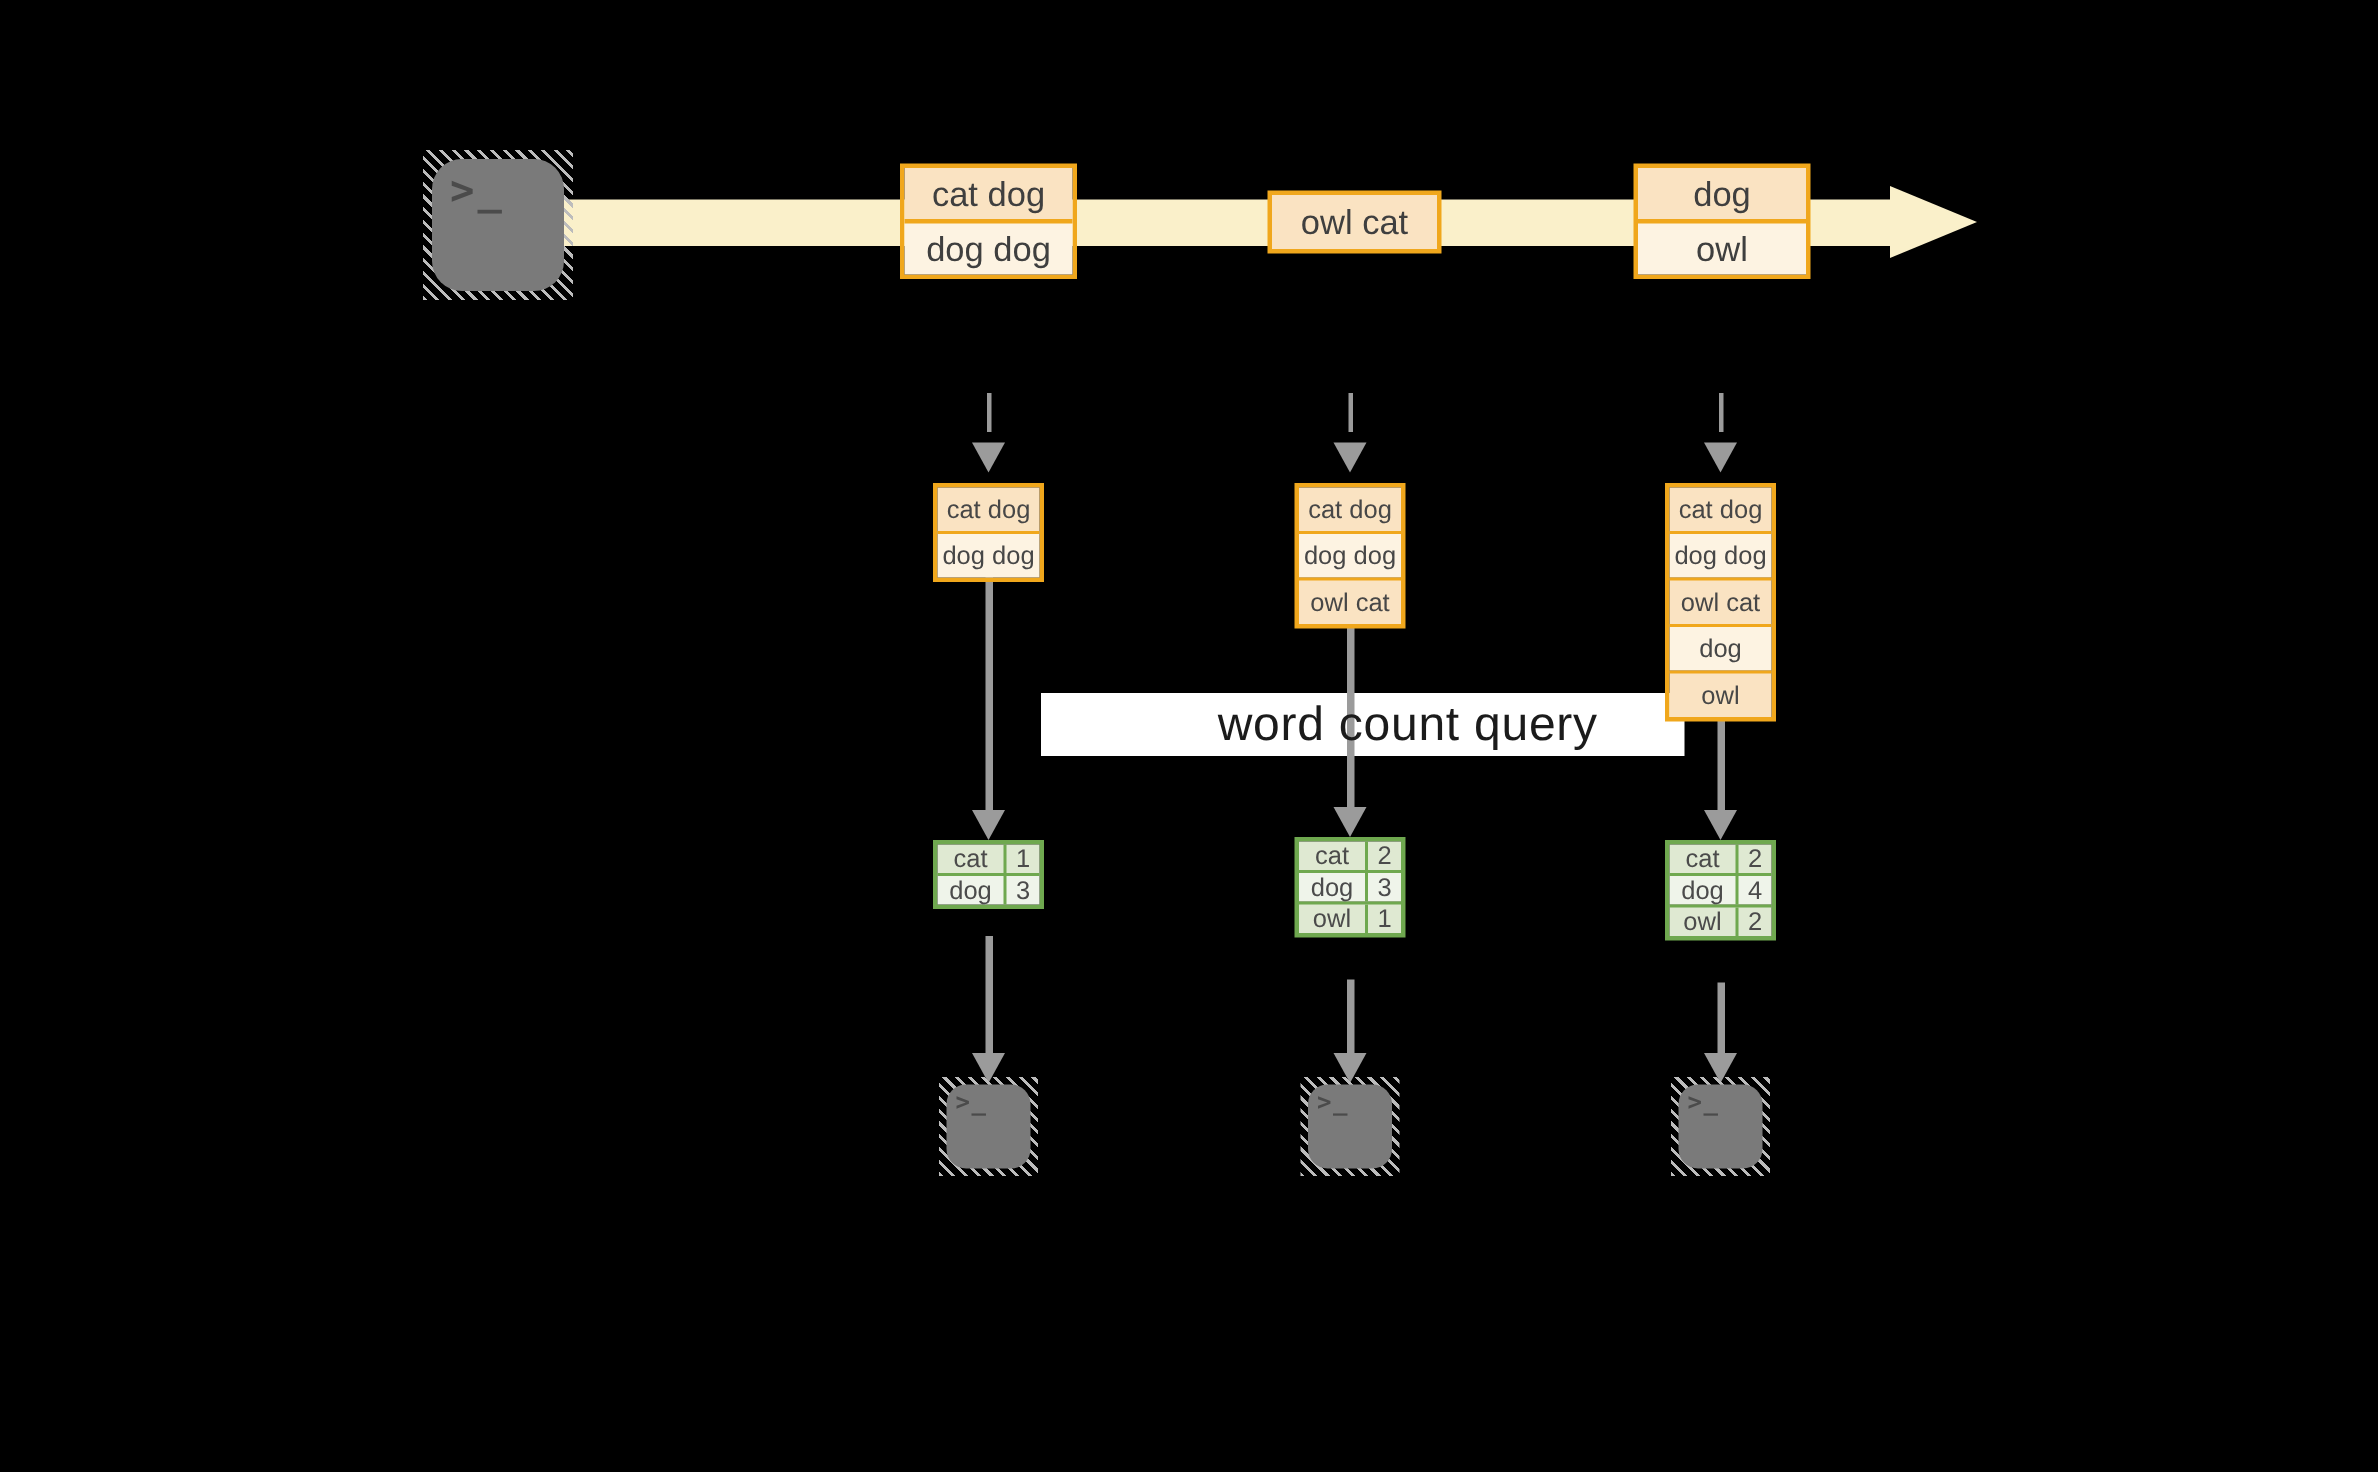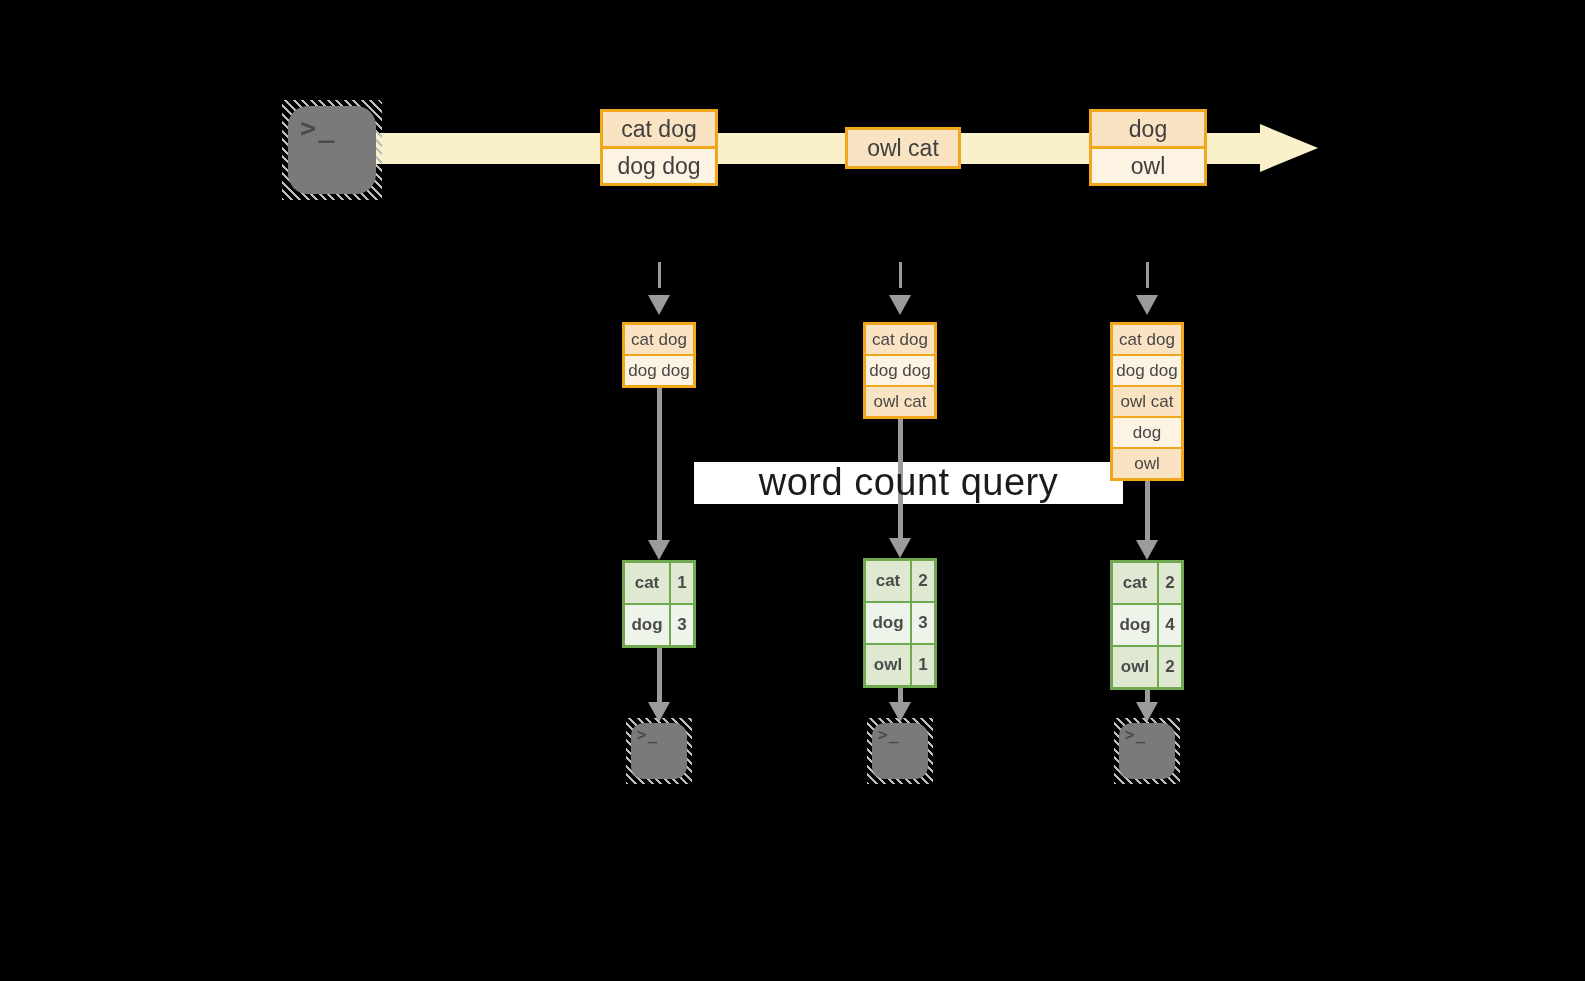--- a/index.html
+++ b/index.html
@@ -30,38 +30,38 @@
   .ev-row{display:flex;align-items:center;justify-content:center;
     font-size:23px;color:#3f3f3f;}
   .ev-box .ev-row + .ev-row{border-top:3px solid;}
   
   .stack-box{position:absolute;box-sizing:border-box;border:3px solid;z-index:4;}
   .stack-row{height:29px;display:flex;align-items:center;justify-content:center;
     font-size:17px;color:#474747;}
   .stack-box .stack-row + .stack-row{border-top:2px solid;}
   
   .wc-table{position:absolute;box-sizing:border-box;border:3px solid;z-index:4;}
-  .wc-row{display:flex;height:40px;font-weight:bold;}
+  .wc-row{display:flex;height:19px;}
   .wc-table .wc-row + .wc-row{border-top:2px solid;}
   .wc-name{width:44px;display:flex;align-items:center;justify-content:center;
     font-size:17px;color:#4b4b4b;border-right:2px solid;}
   .wc-count{flex:1;display:flex;align-items:center;justify-content:center;
     font-size:17px;color:#4b4b4b;}
   
   .vline{position:absolute;width:5px;z-index:2;}
   .dash{position:absolute;width:3px;height:26px;z-index:2;}
   .arrow-down{position:absolute;width:0;height:0;z-index:2;
     border-left:11px solid transparent;border-right:11px solid transparent;
     border-top:20px solid;}
   
   .query-bg{position:absolute;left:694px;top:462px;width:429px;height:42px;
     background:#ffffff;z-index:1;}
-  .query-text{position:absolute;left:694px;top:459px;width:429px;height:46px;
+  .query-text{position:absolute;left:724px;top:459px;width:429px;height:46px;
     display:flex;align-items:center;justify-content:center;z-index:3;
-    font-size:38px;font-weight:300;color:#1b1b1b;letter-spacing:0.5px;}
+    font-size:32px;font-weight:300;color:#1b1b1b;letter-spacing:0.5px;}
   .terminal{z-index:4;}
 </style>
 </head>
 <body>
 
 <div id="canvas" style="background: rgb(0, 0, 0);">
 
   <div class="stream-band" style="background: rgb(250, 240, 202);"></div>
   <div class="stream-head" style="border-left: 58px solid rgb(250, 240, 202);"></div>
 

